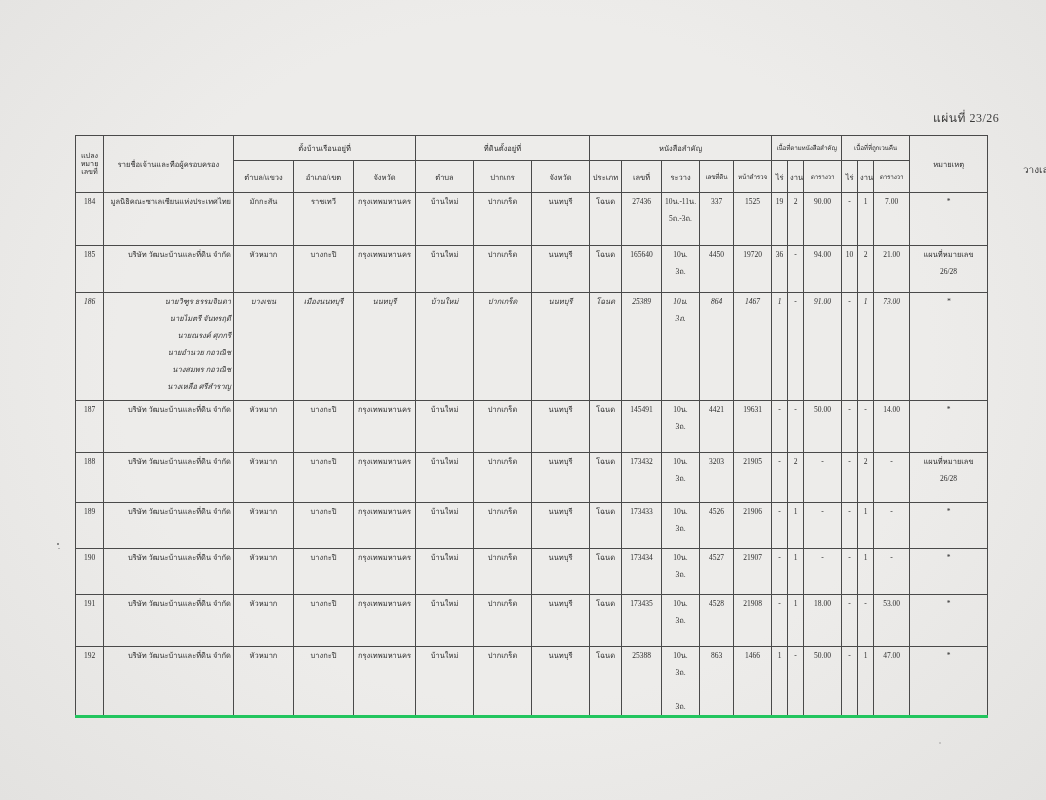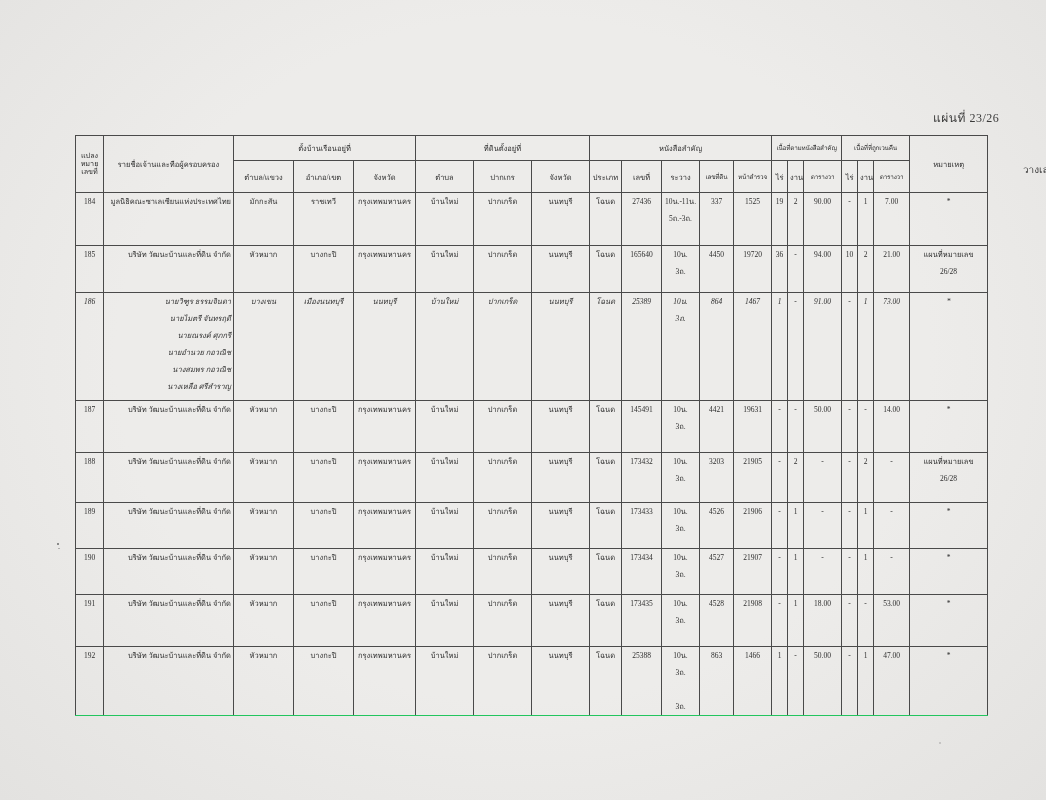--- a/index.html
+++ b/index.html
@@ -33,21 +33,21 @@
   }
   tr.group-row{height:25px;}
   tr.sub-row{height:32px;}
   th.c-plot{white-space:pre-line; line-height:8px; font-size:7.2px;}
   th.squeeze{font-size:6.4px; letter-spacing:-0.2px; white-space:nowrap;}
   tbody td{
     vertical-align:top; padding-top:4px;
     border-top:none; border-bottom:none;
     white-space:pre-line; line-height:17px;
   }
-  tbody tr:last-child td{border-bottom:1px solid #22c55e;}
+  tbody tr:last-child td{border-bottom:3px solid #22c55e;}
   td.c-left{text-align:right; padding-left:3px;}
   td.c-center{text-align:center;}
   .speck{position:absolute; background:#6a6a6a; border-radius:50%;}
   .speck.s1{left:57px; top:543px; width:2px; height:2px;}
   .speck.s2{left:58px; top:548px; width:2px; height:1px; opacity:.6;}
   .speck.s3{left:939px; top:742px; width:2px; height:2px; opacity:.35;}
 </style>
 </head>
 <body>
 

